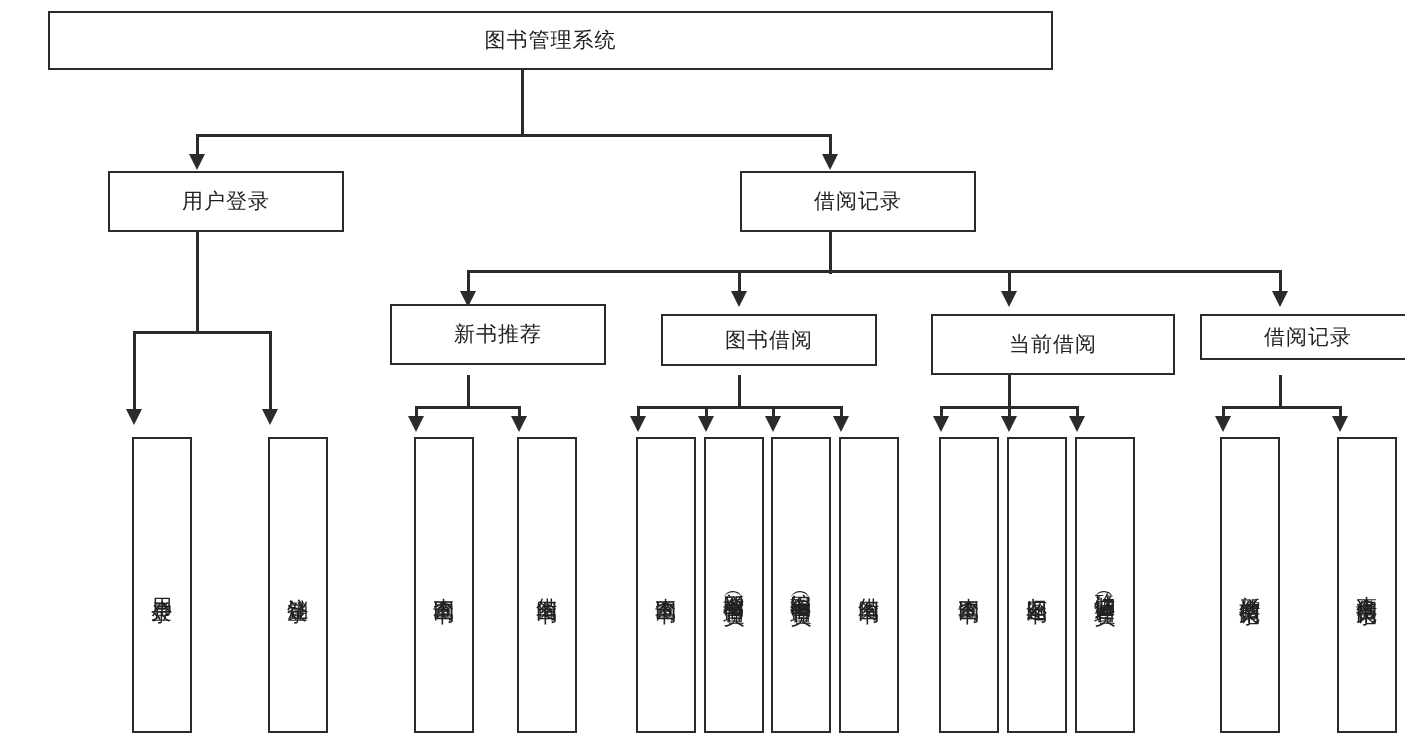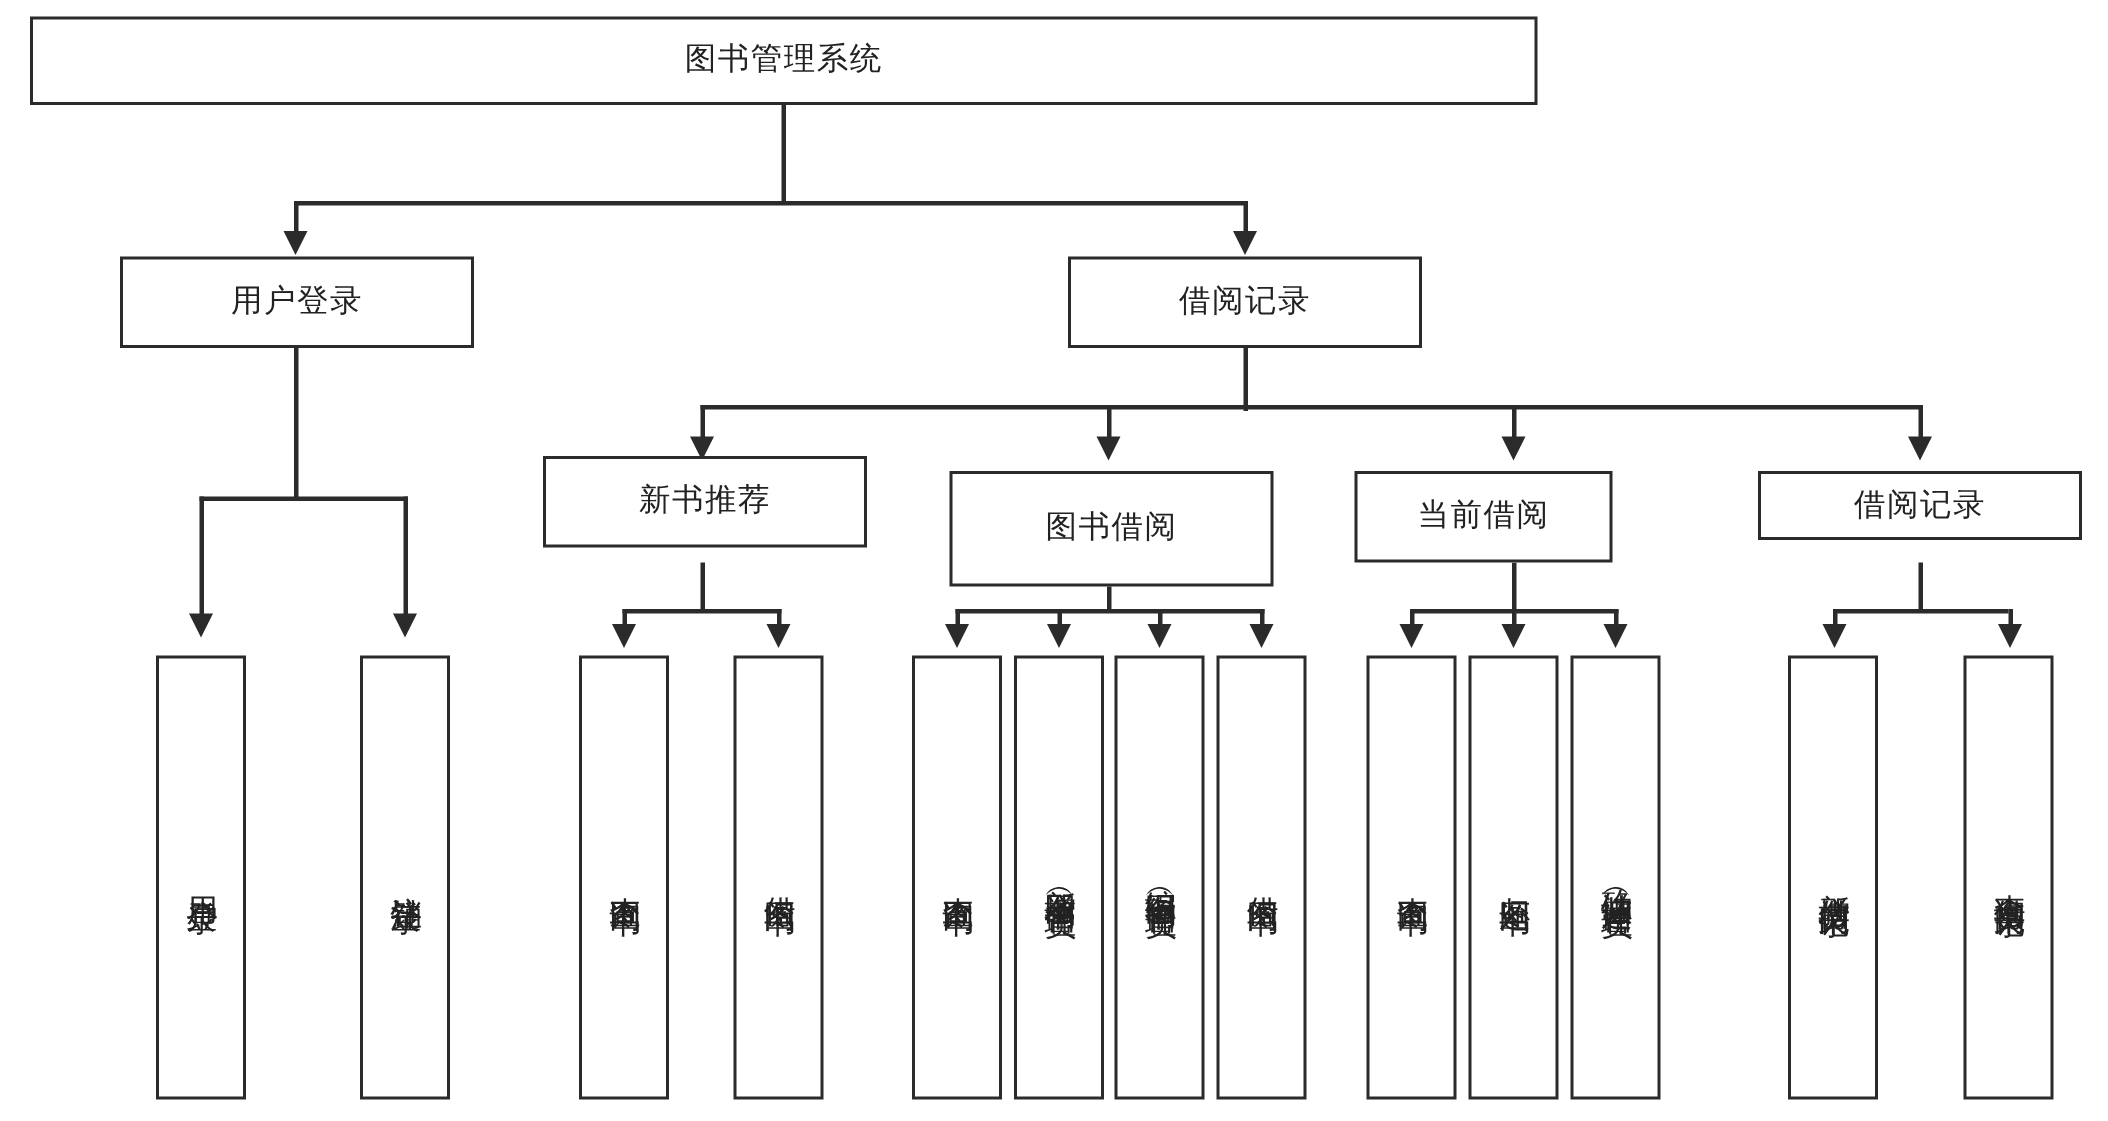--- a/index.html
+++ b/index.html
@@ -16,20 +16,21 @@
   }
   .node{
     position:absolute;
     box-sizing:border-box;
     background:#ffffff;
     border:2px solid #2b2b2b;
     display:flex;
     align-items:center;
     justify-content:center;
     z-index:3;
+    margin-left:28px;
   }
   .node .lbl{
     font-size:21px;
     line-height:1.15;
     letter-spacing:1px;
     color:#222;
     white-space:nowrap;
   }
   
   .node.vert{
@@ -151,25 +152,25 @@
   </div>
 
   <div class="node" style="left:712px;top:171px;width:236px;height:61px;">
     <span class="lbl">借阅记录</span>
   </div>
 
   <div class="node" style="left:362px;top:304px;width:216px;height:61px;">
     <span class="lbl">新书推荐</span>
   </div>
 
-  <div class="node" style="left:633px;top:314px;width:216px;height:77px;">
+  <div class="node" style="left:633px;top:314px;width:216px;height:52px;">
     <span class="lbl">图书借阅</span>
   </div>
 
-  <div class="node" style="left:903px;top:314px;width:172px;height:61px;">
+  <div class="node" style="left:903px;top:314px;width:244px;height:61px;">
     <span class="lbl">当前借阅</span>
   </div>
 
   <div class="node" style="left:1172px;top:314px;width:216px;height:46px;">
     <span class="lbl">借阅记录</span>
   </div>
 
   <div class="node vert" style="left:104px;top:437px;width:60px;height:296px;">
     <span class="lbl">用户登录</span>
   </div>

